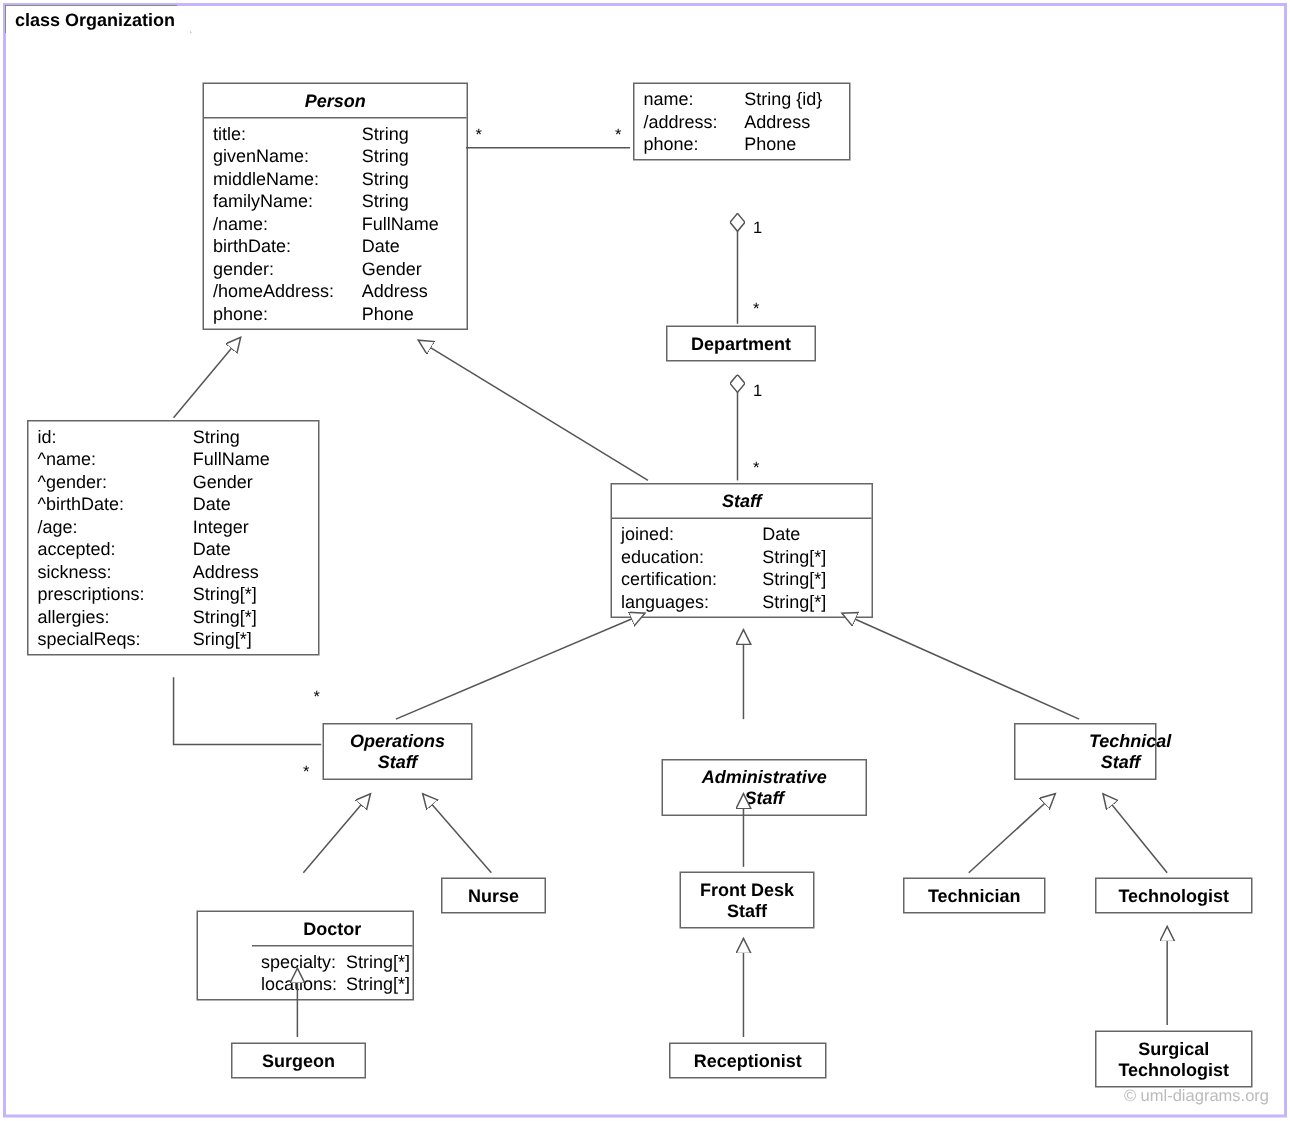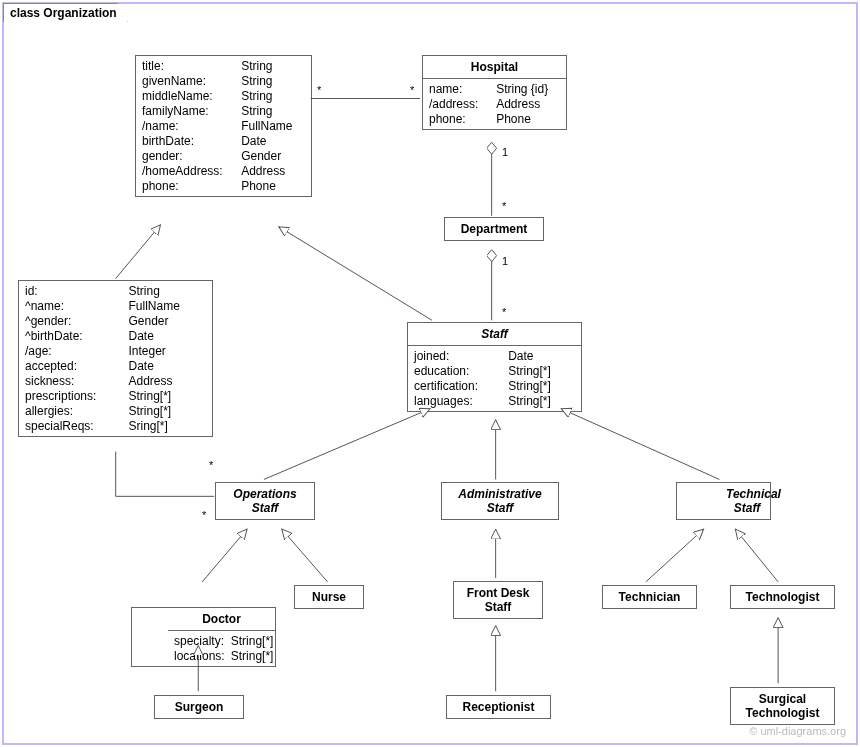--- a/index.html
+++ b/index.html
@@ -70,20 +70,21 @@
     color: #000;
   }
 </style>
 </head>
 <body>
 
 <div class="frame">
   <div class="frame-tab"><b>class Organization</b></div>
 
   <div class="class-box" style="left:131px; top:51px; width:177px;">
+    <div class="class-title italic">Person</div>
     <div class="attrs">
       <div>title:</div>
         <div>String</div>
       <div>givenName:</div>
         <div>String</div>
       <div>middleName:</div>
         <div>String</div>
       <div>familyName:</div>
         <div>String</div>
       <div>/name:</div>
@@ -93,21 +94,20 @@
       <div>gender:</div>
         <div>Gender</div>
       <div>/homeAddress:</div>
         <div>Address</div>
       <div>phone:</div>
         <div>Phone</div>
     </div>
   </div>
 
   <div class="class-box" style="left:418px; top:51px; width:145px;">
-    <div class="class-title">Hospital</div>
     <div class="attrs">
       <div>name:</div>
         <div>String {id}</div>
       <div>/address:</div>
         <div>Address</div>
       <div>phone:</div>
         <div>Phone</div>
     </div>
   </div>
 
@@ -154,21 +154,21 @@
     </div>
   </div>
 
   <div class="class-box" style="left:211px; top:478px; width:100px;">
     <div class="class-title italic no-border">
       <div>Operations</div>
         <div>Staff</div>
     </div>
   </div>
 
-  <div class="class-box" style="left:437px; top:478px; width:118px;">
+  <div class="class-box" style="left:437px; top:502px; width:137px;">
     <div class="class-title italic no-border">
       <div>Administrative</div>
         <div>Staff</div>
     </div>
   </div>
 
   <div class="class-box" style="left:672px; top:478px; width:95px;padding-left:47px;">
     <div class="class-title italic no-border">
       <div>Technical</div>
         <div>Staff</div>

